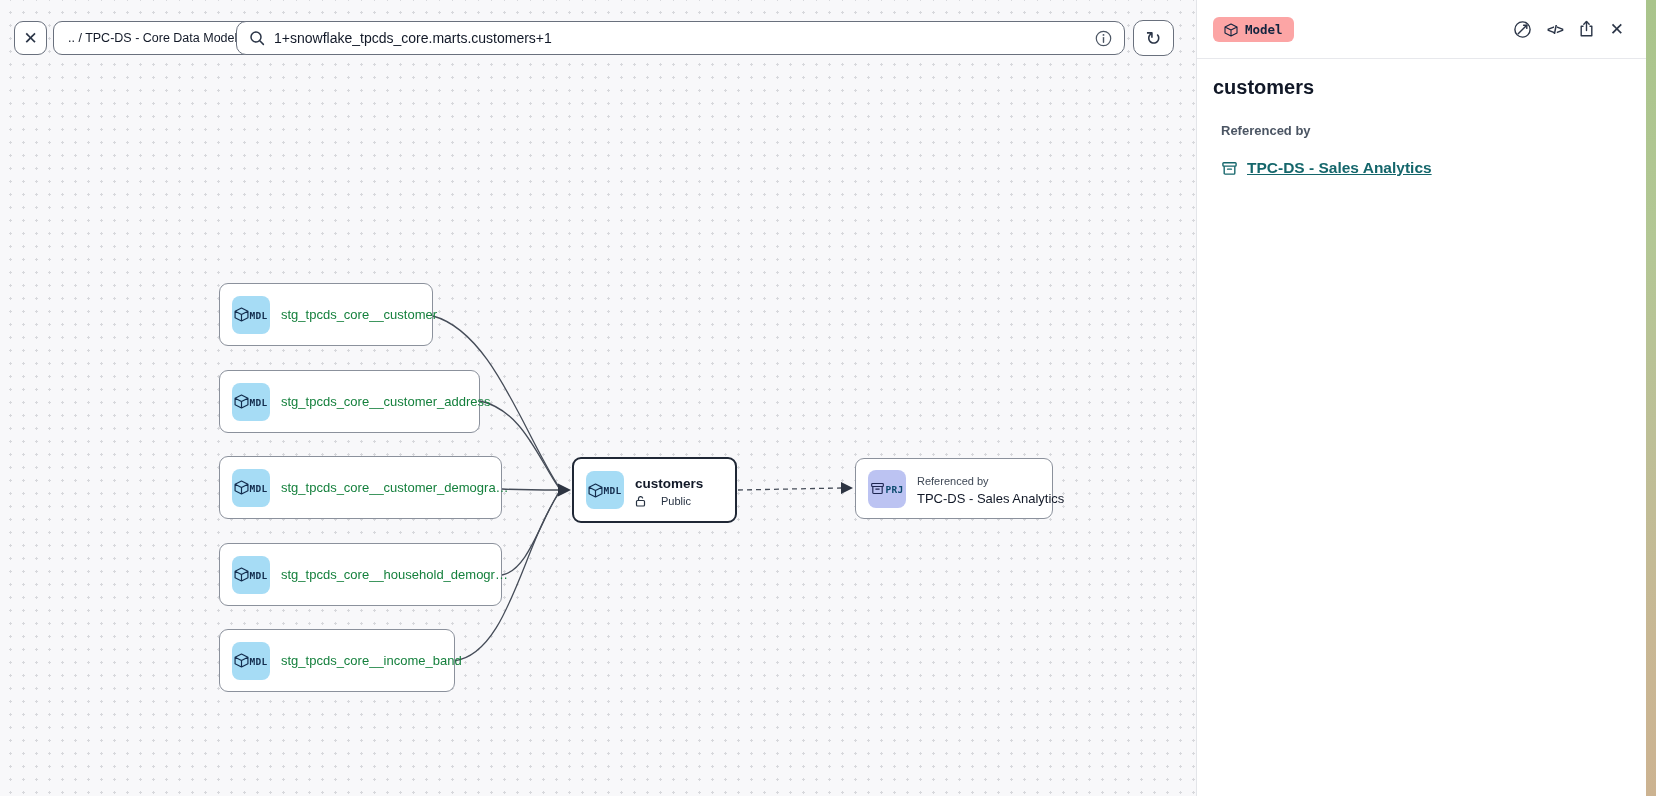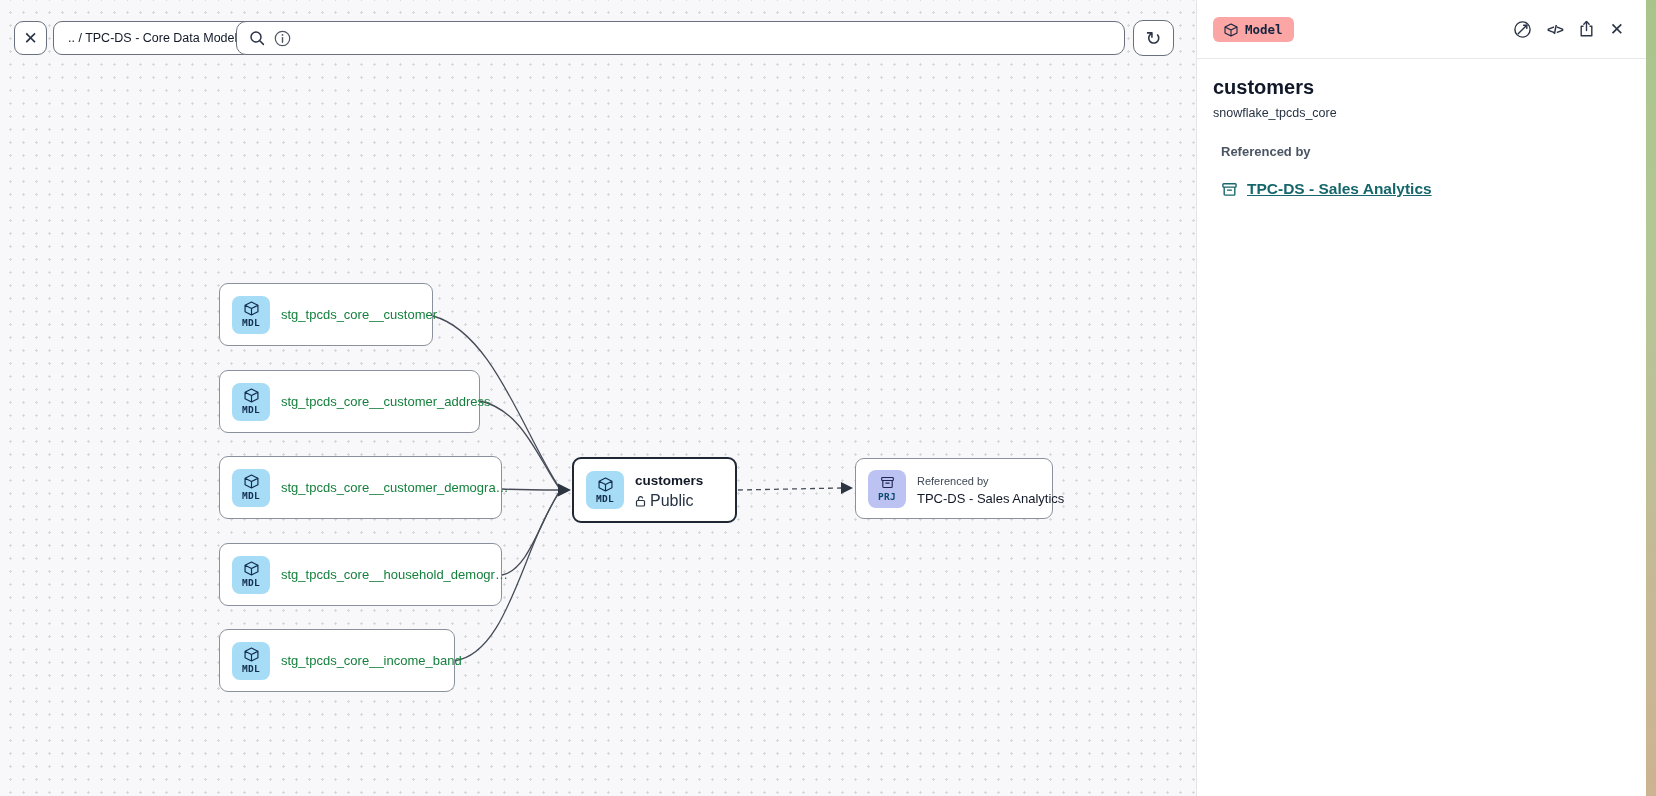--- a/index.html
+++ b/index.html
@@ -25,30 +25,30 @@
   .searchbox svg { flex:0 0 auto; }
   .searchbox input { flex:1 1 auto; border:none; outline:none; font-size:14px;
     font-family:"Liberation Sans", sans-serif; color:#111827; background:transparent; }
   .btn-refresh { left:1133px; top:20px; width:41px; height:36px; border-radius:10px; font-size:19px; }
 
   
   .node { position:absolute; background:#fff; border:1px solid #8b919c; border-radius:9px;
     display:flex; align-items:center; gap:11px; padding:0 12px; cursor:pointer; }
   .node.selected { border:2px solid #1f2735; }
   .chip { width:38px; height:38px; border-radius:8px; flex:0 0 auto;
-    display:flex; flex-direction:column; align-items:center; justify-content:center;
+    display:flex; flex-direction:row; align-items:center; justify-content:center;
     color:#132c4d; }
   .chip svg { display:block; }
   .chip-label { font-family:"DejaVu Sans Mono", monospace; font-size:9.5px; font-weight:bold;
     letter-spacing:.3px; margin-top:1px; }
   .chip-mdl { background:#a6dcf5; }
   .chip-prj { background:#bcc3f2; color:#0c4a6e; }
   .node-label { font-size:13px; color:#15803d; white-space:nowrap; }
   .node-title { font-size:13.5px; font-weight:bold; color:#111827; }
-  .node-sub { display:flex; align-items:center; gap:4px; font-size:16px; color:#273242; margin-top:3px; }
+  .node-sub { display:flex; align-items:center; gap:15px; font-size:11px; color:#273242; margin-top:3px; }
   .node-kicker { font-size:11px; color:#3f4855; }
   .node-ref-label { font-size:13px; color:#111827; margin-top:2px; white-space:nowrap; }
 
   svg.edges { position:absolute; left:0; top:0; pointer-events:none; }
 
   
   .panel { position:absolute; left:1196px; top:0; width:450px; height:796px;
     background:#fff; border-left:1px solid #e3e5e9; }
   .panel-head { height:59px; display:flex; align-items:center;
     padding:0 22px 0 16px; border-bottom:1px solid #e7e8ec; }
@@ -106,20 +106,21 @@
     <span>✕</span>
   </div>
   <div class="breadcrumb">
     <span>.. / TPC-DS - Core Data Models</span>
   </div>
   <div class="searchbox">
     <svg width="16" height="16" viewBox="0 0 16 16">
       <circle cx="7" cy="7" r="5" fill="none" stroke="#2b3547" stroke-width="1.5"></circle>
       <line x1="10.8" y1="10.8" x2="14.4" y2="14.4" stroke="#2b3547" stroke-width="1.5" stroke-linecap="round"></line>
     </svg>
+    <input value="1+snowflake_tpcds_core.marts.customers+1" style="">
     <svg width="17" height="17" viewBox="0 0 17 17">
       <circle cx="8.5" cy="8.5" r="7.2" fill="none" stroke="#4b5563" stroke-width="1.2"></circle>
       <line x1="8.5" y1="7.6" x2="8.5" y2="12.2" stroke="#4b5563" stroke-width="1.4" stroke-linecap="round"></line>
       <circle cx="8.5" cy="4.9" r="0.95" fill="#4b5563"></circle>
     </svg>
   </div>
   <div class="tool-btn btn-refresh">
     <span>↻</span>
   </div>
 
@@ -232,21 +233,20 @@
           <line x1="8.5" y1="1.6" x2="8.5" y2="10.6" stroke="#2b3547" stroke-width="1.4" stroke-linecap="round"></line>
           <path d="M5.8,4.2 L8.5,1.5 L11.2,4.2" fill="none" stroke="#2b3547" stroke-width="1.4" stroke-linecap="round" stroke-linejoin="round"></path>
         </svg>
       </span>
       <span class="ic ic-x">✕</span>
     </span>
   </div>
 
   <div class="panel-titleblock">
     <div class="panel-title">customers</div>
-    <div class="panel-sub">snowflake_tpcds_core</div>
   </div>
 
 
   <div class="panel-body">
     <div class="section-label">Referenced by</div>
     <div class="ref-link">
       <svg width="17" height="17" viewBox="0 0 16 16">
         <rect x="1.8" y="2.6" width="12.4" height="3.2" rx="0.8" fill="none" stroke="#14666b" stroke-width="1.3"></rect>
         <path d="M3,5.8 V12.4 a0.9,0.9 0 0 0 0.9,0.9 H12.1 a0.9,0.9 0 0 0 0.9,-0.9 V5.8" fill="none" stroke="#14666b" stroke-width="1.3"></path>
         <line x1="6.2" y1="8.6" x2="9.8" y2="8.6" stroke="#14666b" stroke-width="1.3" stroke-linecap="round"></line>

